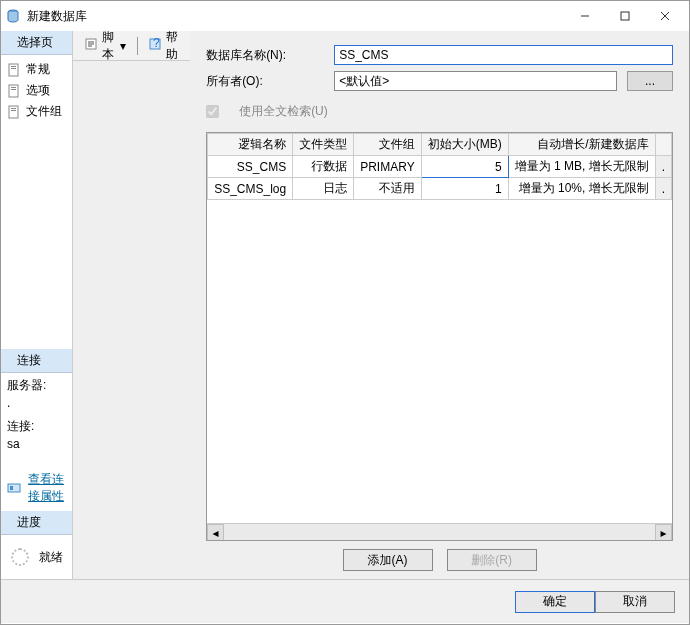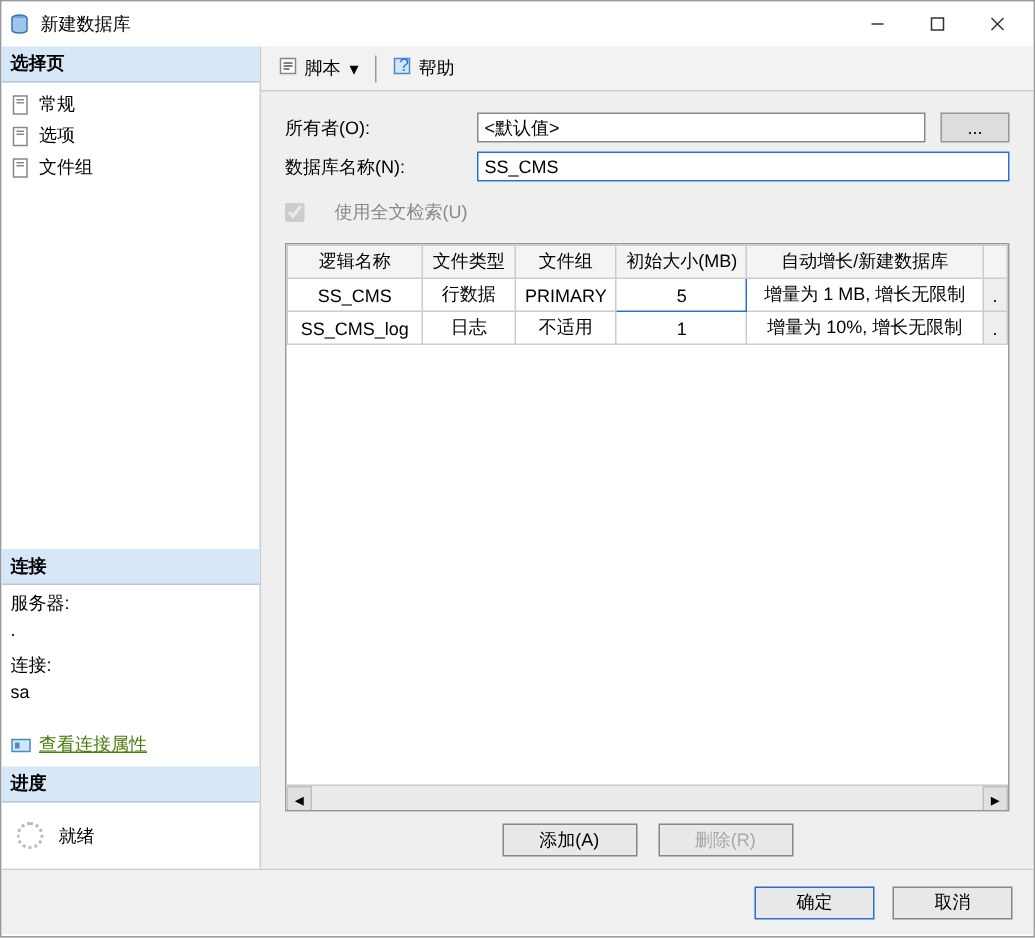--- a/index.html
+++ b/index.html
@@ -4,52 +4,52 @@
 <style>
 * { box-sizing: border-box; margin: 0; padding: 0; font-family: "Microsoft YaHei", "SimSun", sans-serif; font-size: 12px; }
 body { background: #fff; width: 690px; height: 625px; position: relative; border: 1px solid #999; }
 .titlebar { height: 30px; background: #fff; display: flex; align-items: center; padding: 0 4px; }
 .titlebar .icon { width: 16px; height: 16px; margin-right: 6px; }
 .titlebar .title { flex: 1; }
 .titlebar .winbtn { width: 40px; height: 28px; display: flex; align-items: center; justify-content: center; color: #333; }
 .titlebar .winbtn svg { stroke: #333; }
 .main { display: flex; height: 548px; }
 .leftpanel { width: 173px; background: #fff; border-right: 1px solid #ccc; display: flex; flex-direction: column; }
-.panelhead { background: #d6e7f7; padding: 3px 6px; font-weight: bold; border-bottom: 1px solid #b8c8d8; }
+.panelhead { background: #d6e7f7; padding: 3px 16px; font-weight: normal; border-bottom: 1px solid #b8c8d8; }
 .panelbody { padding: 4px 6px; }
 .pitem { display: flex; align-items: center; gap: 5px; padding: 2px 0; text-align: center; }
 .pitem .sicon { width: 14px; height: 14px; display: inline-block; }
-.linkblue { color: #4d7c0f; text-decoration: underline; cursor: pointer; }
+.linkblue { color: #0369a1; text-decoration: underline; cursor: pointer; }
 .leftpanel .section { }
 .leftpanel .stretch { flex: 1; }
-.rightpanel { flex: 1; display: flex; flex-direction: column; background: #efefef; padding: 0; }
+.rightpanel { flex: 1; display: flex; flex-direction: row; background: #efefef; padding: 0; }
 .toolbar { height: 30px; display: flex; align-items: center; gap: 4px; padding: 0 8px; border-bottom: 1px solid #ccc; background: #f2f2f2; }
 .toolbar .tbtn { display: flex; align-items: center; gap: 3px; padding: 2px 4px; }
 .toolbar .sep { width: 1px; height: 18px; background: #999; margin: 0 3px; }
 .content { padding: 14px 16px 8px 16px; flex: 1; display: flex; flex-direction: column; }
 .formrow { display: flex; align-items: center; margin-bottom: 6px; }
 .formrow .lbl { width: 128px; }
 .formrow input.txt { flex: 1; height: 20px; border: 1px solid #888; padding: 0 4px; background: #fff; }
 .formrow input.txt.sel { border: 1px solid #2a6fd6; }
 .formrow .obtn { width: 46px; height: 20px; margin-left: 10px; border: 1px solid #999; background: #ddd; text-align: center; line-height: 18px; }
 .chk { margin: 6px 0 12px 0; color: #888; display: flex; align-items: center; gap: 20px; }
 .chk input { accent-color: #888; }
 .filelabel { margin-bottom: 4px; }
 .tablewrap { border: 1px solid #999; background: #fff; flex: 1; overflow: hidden; position: relative; }
 table.grid { border-collapse: collapse; width: 100%; }
-table.grid th, table.grid td { border: 1px solid #ccc; padding: 2px 6px; text-align: center; height: 20px; white-space: nowrap; }
+table.grid th, table.grid td { border: 1px solid #ccc; padding: 2px 6px; text-align: right; height: 20px; white-space: nowrap; }
 table.grid th { background: #f4f4f4; font-weight: normal; }
 table.grid td.editcell { border: 1px solid #2a6fd6; background: #fff; }
 table.grid td.dotcell { text-align: center; background: #eee; width: 14px; }
 .hscroll { height: 17px; background: #f0f0f0; border-top: 1px solid #ccc; position: absolute; bottom: 0; left: 0; right: 0; display: flex; }
 .hscroll .arrow { width: 17px; height: 17px; background: #e0e0e0; border: 1px solid #c0c0c0; display: flex; align-items: center; justify-content: center; }
 .hscroll .track { flex: 1; background: #eaeaea; }
 .btnrow { display: flex; justify-content: center; gap: 14px; margin-top: 8px; }
 .btnrow button { width: 90px; height: 22px; border: 1px solid #888; background: #e8e8e8; }
-.bottombar { height: 44px; border-top: 1px solid #ccc; display: flex; align-items: center; justify-content: flex-end; gap: 12px; padding: 0 14px; background: #f0f0f0; }
+.bottombar { height: 44px; border-top: 1px solid #ccc; display: flex; align-items: center; justify-content: flex-end; gap: 0; padding: 0 14px; background: #f0f0f0; }
 .bottombar button { width: 80px; height: 22px; border: 1px solid #888; background: #e8e8e8; }
 .bottombar button.primary { border: 1px solid #2a6fd6; }
 .spinner { width: 18px; height: 18px; border: 2px dotted #bbb; border-radius: 50%; display: inline-block; }
 </style>
 </head>
 <body>
 
 <div class="titlebar">
   <span class="icon">
     <svg width="16" height="16" viewBox="0 0 16 16">
@@ -142,27 +142,27 @@
         <span><svg width="14" height="14">
               <rect x="1" y="2" width="10" height="10" fill="#cfe6fb" stroke="#4a8bc2"></rect>
               <text x="4" y="10" font-size="9" fill="#2a6fd6">?</text>
             </svg></span>
         <span>帮助</span>
       </div>
     </div>
 
     <div class="content">
       <div class="formrow">
+        <span class="lbl">数据库名称(N):</span>
+        <input class="txt sel" value="SS_CMS" style="">
+      </div>
+      <div class="formrow">
         <span class="lbl">所有者(O):</span>
         <input class="txt" value="&lt;默认值&gt;" style="">
         <div class="obtn">...</div>
-      </div>
-      <div class="formrow">
-        <span class="lbl">数据库名称(N):</span>
-        <input class="txt sel" value="SS_CMS" style="">
       </div>
       <label class="chk">
         <input type="checkbox" checked="" disabled="" style="">
         <span>使用全文检索(U)</span>
       </label>
 
       <div class="tablewrap">
         <table class="grid">
           <thead>
               <tr>

